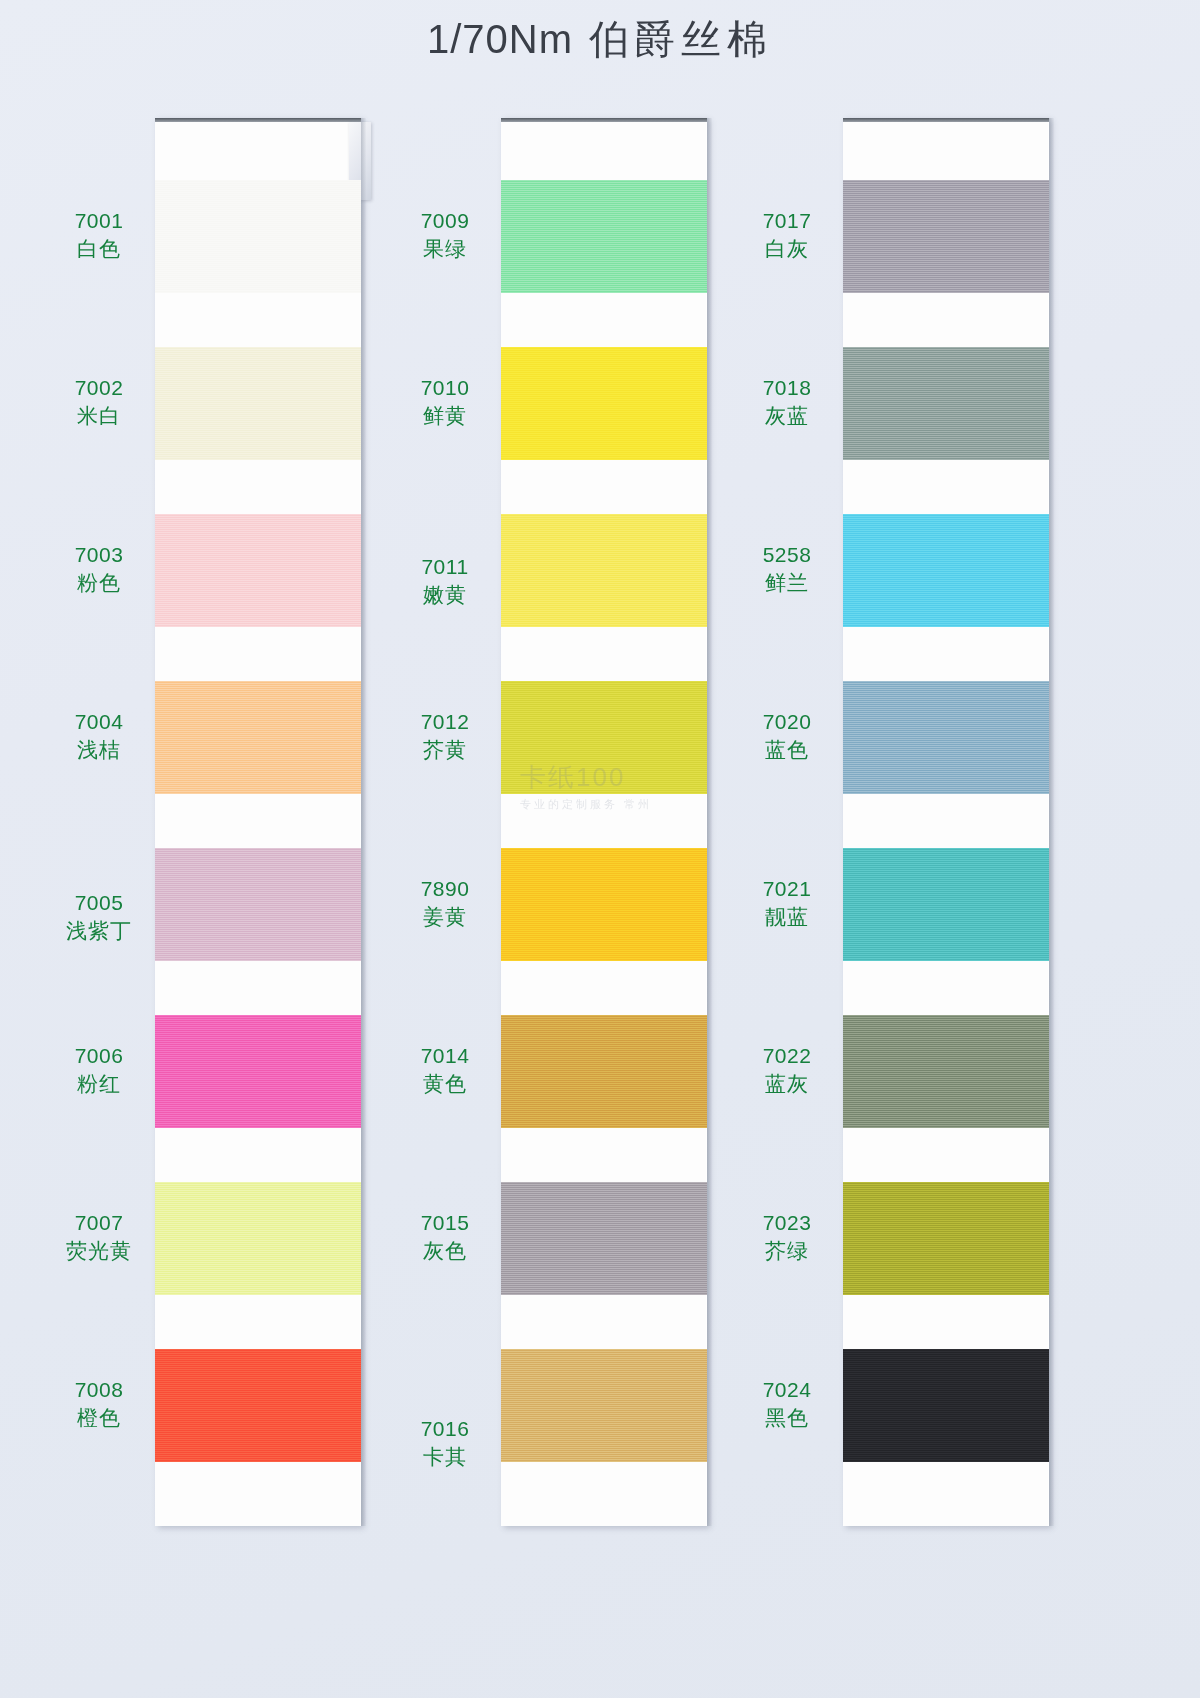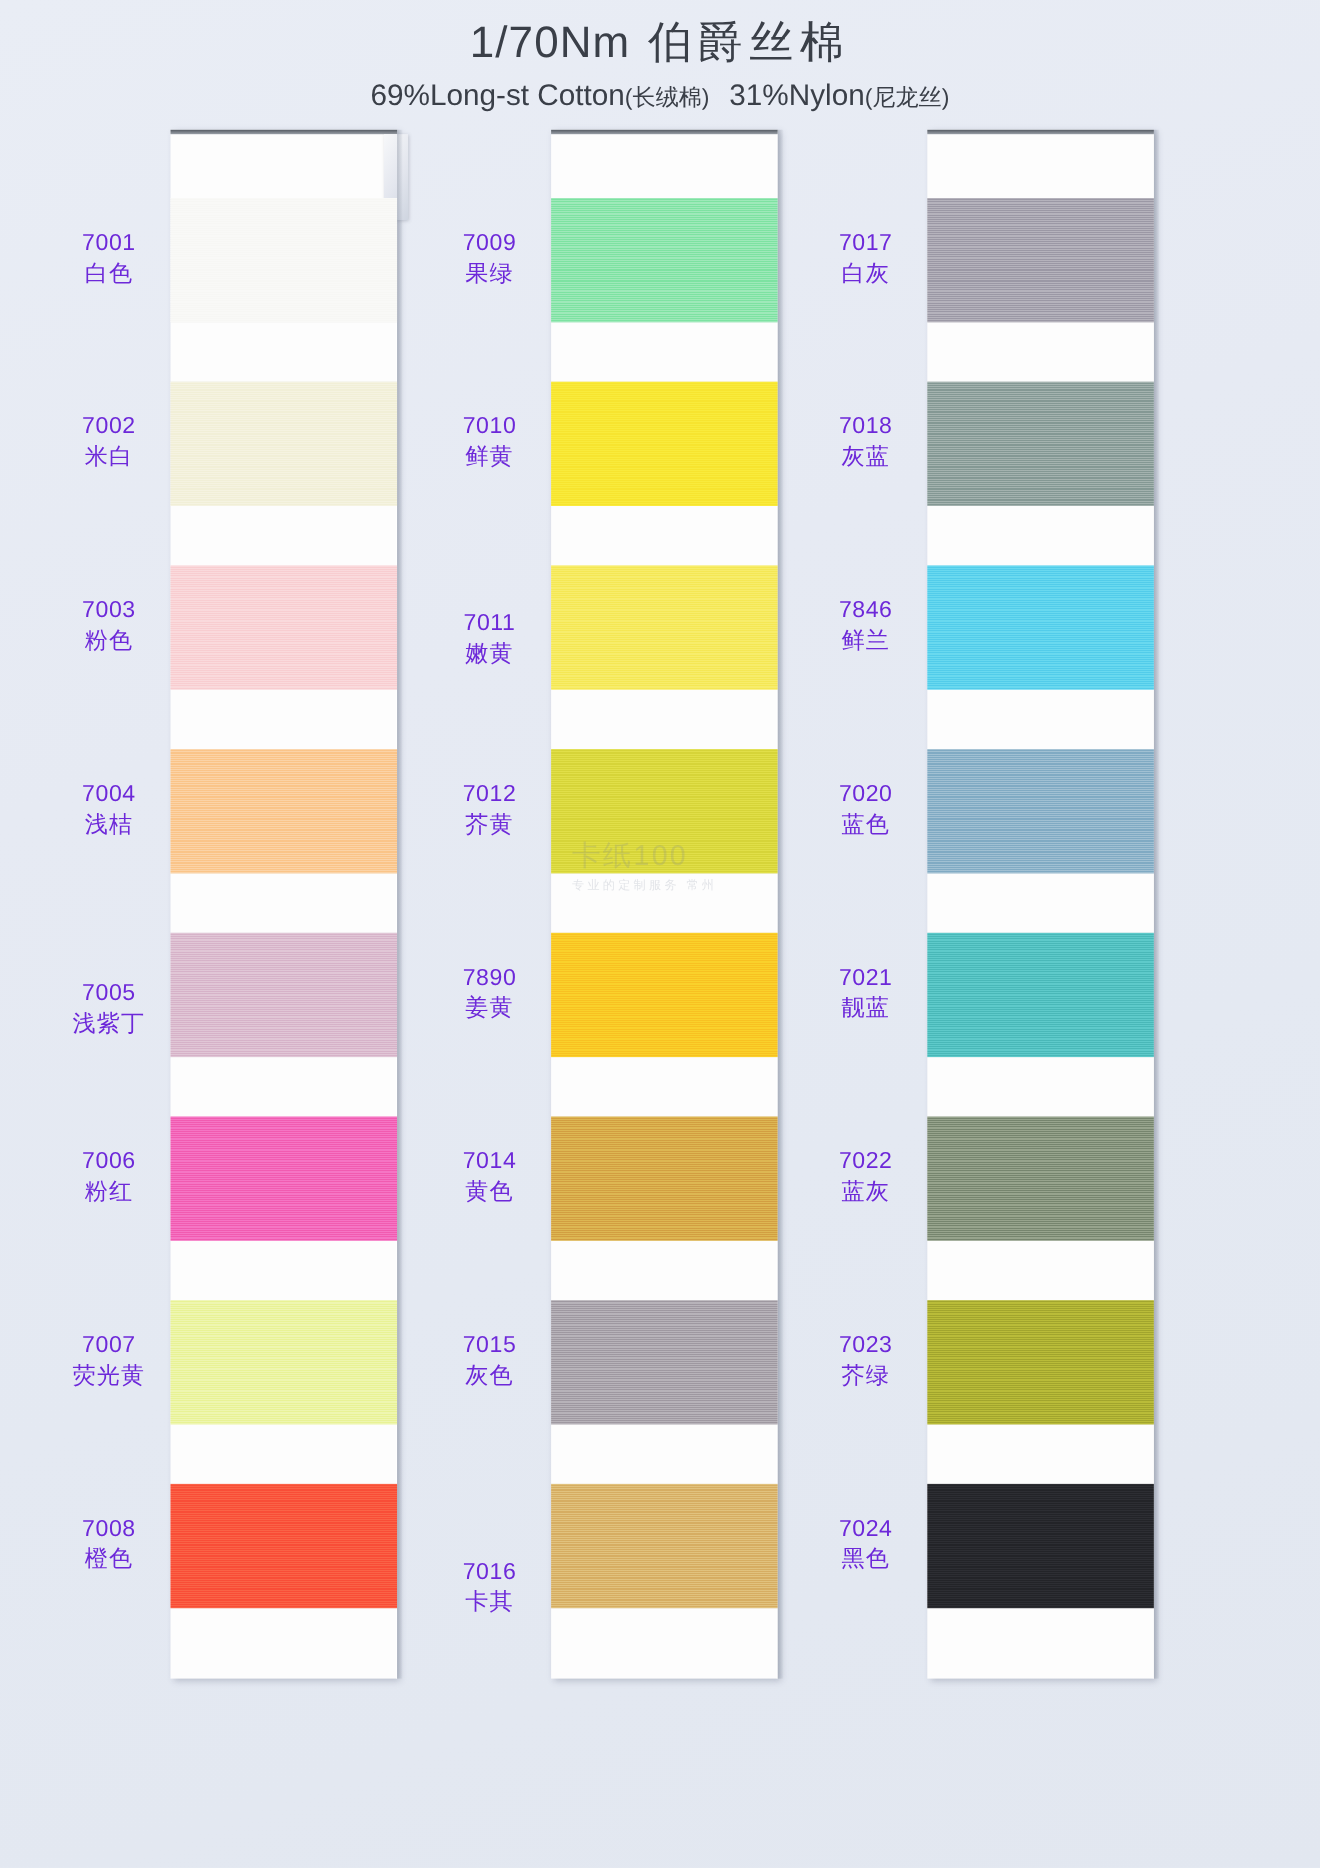--- a/index.html
+++ b/index.html
@@ -88,21 +88,21 @@
     position: absolute;
     left: 0;
     top: 0;
     width: 114px;
     height: 100%;
   }
   .label {
     position: absolute;
     width: 114px;
     text-align: center;
-    color: #6d28d9;
+    color: #15803d;
     line-height: 1.35;
   }
   .label .code {
     font-size: 21px;
     letter-spacing: 0.5px;
     display: block;
   }
   .label .name {
     font-size: 21px;
     letter-spacing: 1px;
@@ -184,23 +184,20 @@
 <body>
 
 <div class="paper-bg"></div>
 
 <div class="sheet">
 
   <div class="header">
     <div class="title">
       <span>1/70Nm</span><span class="title-cn">伯爵丝棉</span>
     </div>
-    <div class="subtitle">
-      <span>69%Long-st Cotton</span><span class="sm">(长绒棉)</span><span class="gap"></span><span>31%Nylon</span><span class="sm">(尼龙丝)</span>
-    </div>
   </div>
 
   <div class="columns" id="columns">
       <div class="column c1">
         <div class="labels">
           <div class="label" style="top: 88.5px;">
             <span class="code">7001</span>
             <span class="name">白色</span>
           </div>
           <div class="label" style="top: 255.5px;">
@@ -294,21 +291,21 @@
         <div class="labels">
           <div class="label" style="top: 88.5px;">
             <span class="code">7017</span>
             <span class="name">白灰</span>
           </div>
           <div class="label" style="top: 255.5px;">
             <span class="code">7018</span>
             <span class="name">灰蓝</span>
           </div>
           <div class="label" style="top: 422.5px;">
-            <span class="code">7846</span>
+            <span class="code">5258</span>
             <span class="name">鲜兰</span>
           </div>
           <div class="label" style="top: 589.5px;">
             <span class="code">7020</span>
             <span class="name">蓝色</span>
           </div>
           <div class="label" style="top: 756.5px;">
             <span class="code">7021</span>
             <span class="name">靓蓝</span>
           </div>

